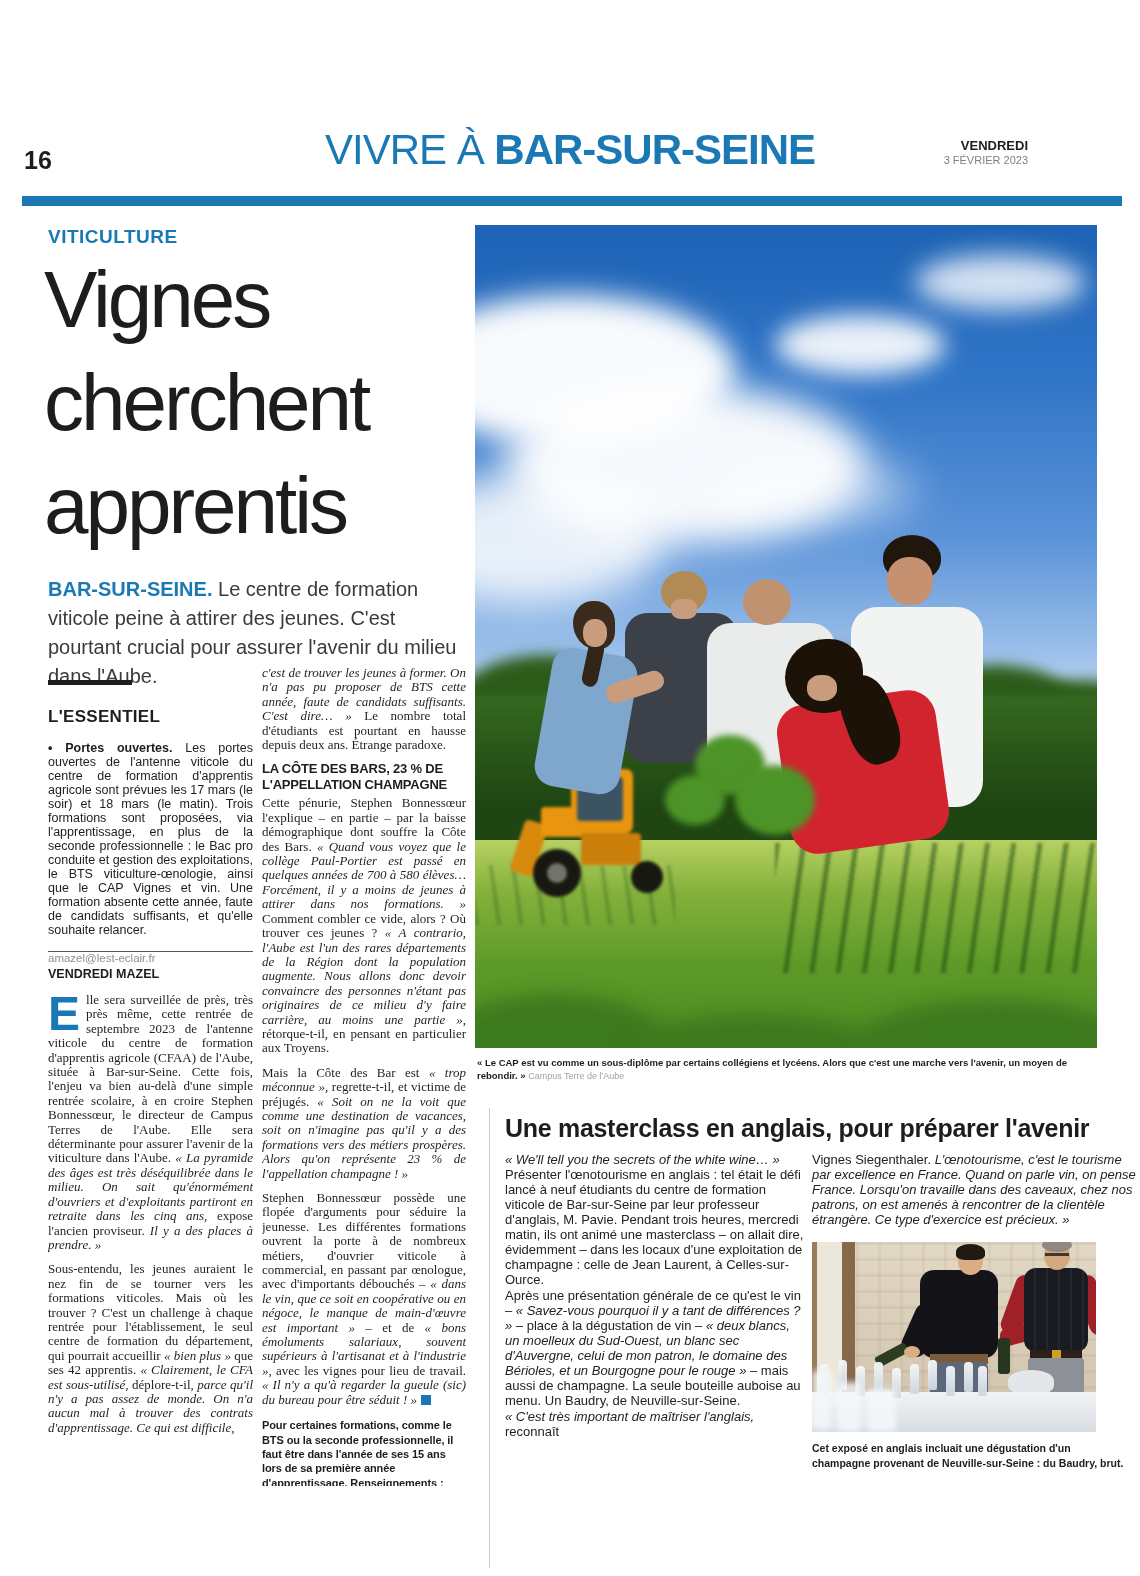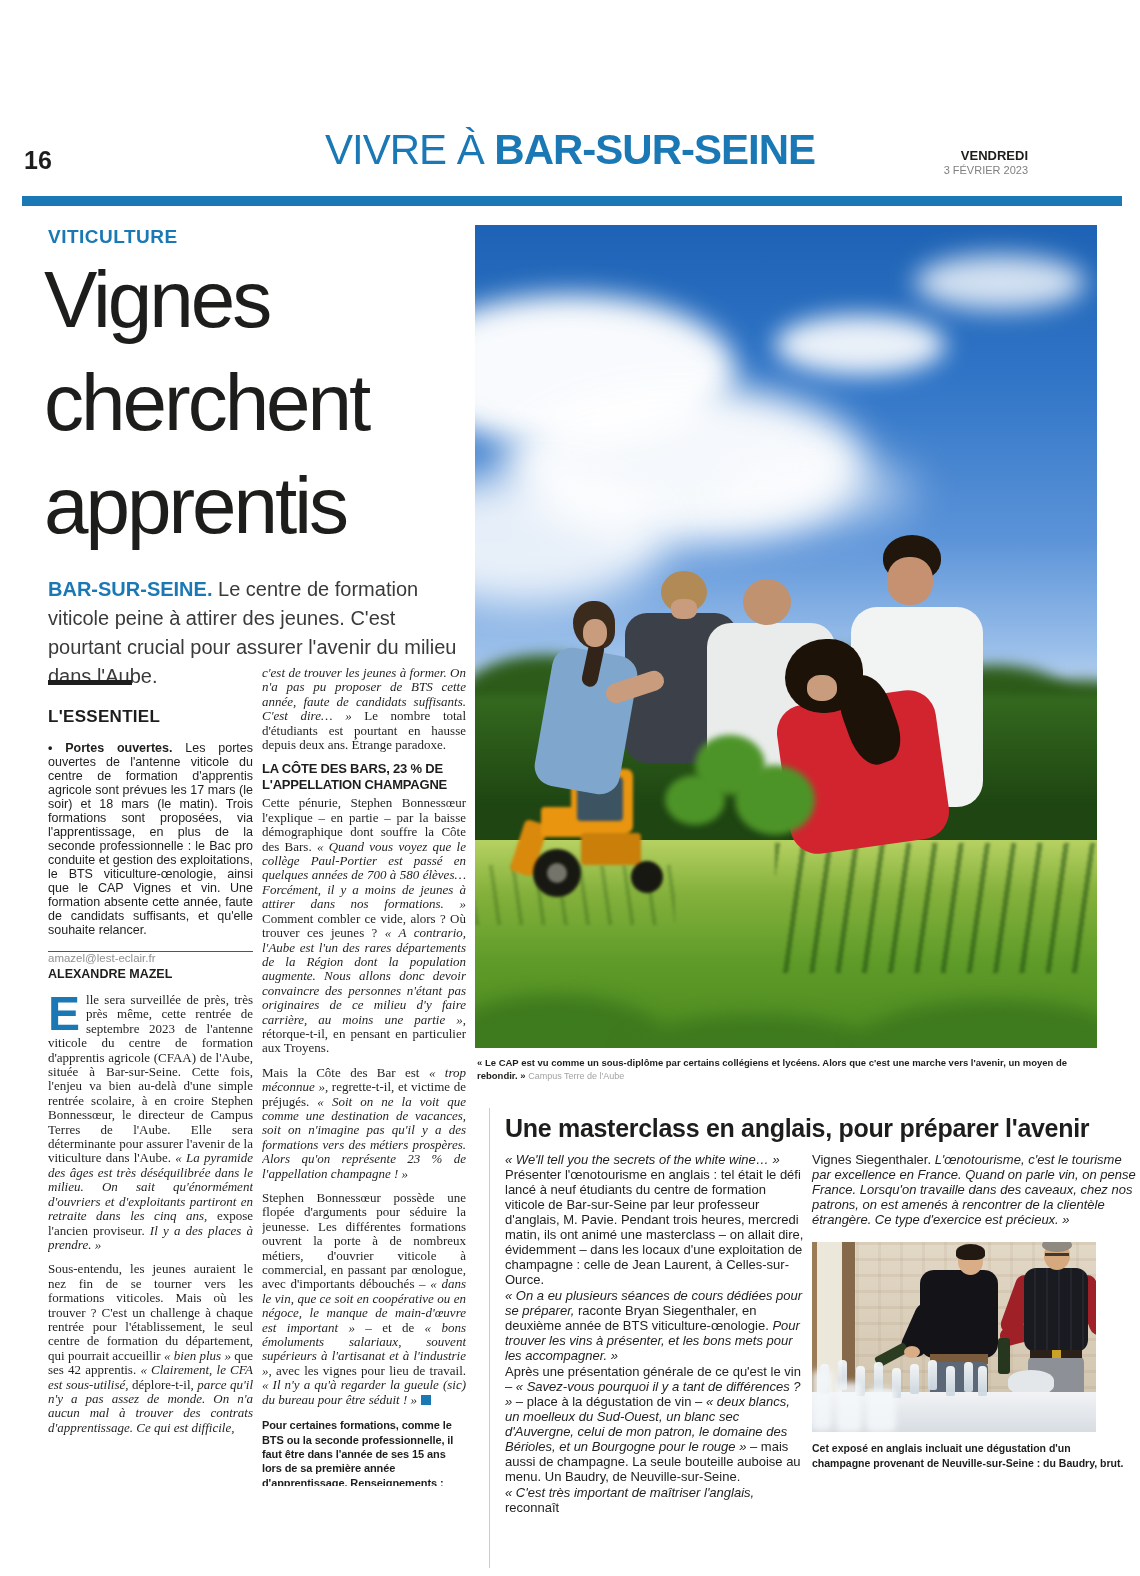--- a/index.html
+++ b/index.html
@@ -6,21 +6,21 @@
   *{margin:0;padding:0;box-sizing:border-box;}
   body{background:#ffffff;font-family:"Liberation Sans",sans-serif;color:var(--ink);}
   .page{position:relative;width:1140px;height:1576px;background:#ffffff;overflow:hidden;}
 
   
   .pagenum{position:absolute;left:24px;top:146px;font-size:25px;font-weight:700;}
   .masthead{position:absolute;left:0;right:0;top:126px;text-align:center;color:var(--accent);
     font-size:42px;letter-spacing:-1px;white-space:nowrap;}
   .masthead .light{font-weight:400;}
   .masthead .bold{font-weight:800;}
-  .dateblock{position:absolute;right:112px;top:148px;text-align:right;line-height:1.25;}
+  .dateblock{position:absolute;right:112px;top:138px;text-align:right;line-height:1.25;}
   .dateblock .day{font-size:13px;font-weight:700;color:#1d1d1b;}
   .dateblock .date{font-size:11px;color:#808080;}
   .toprule{position:absolute;left:22px;top:196px;width:1100px;height:10px;background:var(--accent);}
 
   
   .kicker{position:absolute;left:48px;top:226px;font-size:19px;font-weight:700;color:var(--accent);letter-spacing:.5px;}
   .headline{position:absolute;left:44px;top:248px;width:440px;font-size:80px;line-height:103px;
     font-weight:300;letter-spacing:-3px;color:#1d1d1b;}
   .lede{position:absolute;left:48px;top:575px;width:424px;font-size:20px;line-height:29px;color:#3a3a39;}
   .lede .accent{font-weight:700;}
@@ -181,21 +181,21 @@
   <div class="kicker">VITICULTURE</div>
   <h1 class="headline">Vignes cherchent apprentis</h1>
   <p class="lede"><span class="bd accent">BAR-SUR-SEINE.</span><span> Le centre de formation viticole peine à attirer des jeunes. C'est pourtant crucial pour assurer l'avenir du milieu dans l'Aube.</span></p>
 
   <div class="col1">
     <div class="ess-rule"></div>
     <div class="ess-title">L'ESSENTIEL</div>
     <p class="ess-body"><span class="bd">• Portes ouvertes.</span><span> Les portes ouvertes de l'antenne viticole du centre de formation d'apprentis agricole sont prévues les 17 mars (le soir) et 18 mars (le matin). Trois formations sont proposées, via l'apprentissage, en plus de la seconde professionnelle : le Bac pro conduite et gestion des exploitations, le BTS viticulture-œnologie, ainsi que le CAP Vignes et vin. Une formation absente cette année, faute de candidats suffisants, et qu'elle souhaite relancer.</span></p>
     <hr class="ess-div">
     <div class="byline-email">amazel@lest-eclair.fr</div>
-    <div class="byline-name">ALEXANDRE MAZEL</div>
+    <div class="byline-name">VENDREDI MAZEL</div>
     <p class="body-p first"><span class="dropcap">E</span><span><span>lle sera surveillée de près, très près même, cette rentrée de septembre 2023 de l'antenne viticole du centre de formation d'apprentis agricole (CFAA) de l'Aube, située à Bar-sur-Seine. Cette fois, l'enjeu va bien au-delà d'une simple rentrée scolaire, à en croire Stephen Bonnessœur, le directeur de Campus Terres de l'Aube. Elle sera déterminante pour assurer l'avenir de la viticulture dans l'Aube. </span><span class="it">« La pyramide des âges est très déséquilibrée dans le milieu. On sait qu'énormément d'ouvriers et d'exploitants partiront en retraite dans les cinq ans, </span><span>expose l'ancien proviseur. </span><span class="it">Il y a des places à prendre. »</span></span></p>
     <p class="body-p"><span>Sous-entendu, les jeunes auraient le nez fin de se tourner vers les formations viticoles. Mais où les trouver ? C'est un challenge à chaque rentrée pour l'établissement, le seul centre de formation du département, qui pourrait accueillir </span><span class="it">« bien plus »</span><span> que ses 42 apprentis. </span><span class="it">« Clairement, le CFA est sous-utilisé, </span><span>déplore-t-il, </span><span class="it">parce qu'il n'y a pas assez de monde. On n'a aucun mal à trouver des contrats d'apprentissage. Ce qui est difficile,</span></p>
   </div>
 
   <div class="col2">
     <p class="body-p" style="margin-top:0"><span class="it">c'est de trouver les jeunes à former. On n'a pas pu proposer de BTS cette année, faute de candidats suffisants. C'est dire… »</span><span> Le nombre total d'étudiants est pourtant en hausse depuis deux ans. Étrange paradoxe.</span></p>
     <h3 class="subhead">LA CÔTE DES BARS, 23 % DE L'APPELLATION CHAMPAGNE</h3>
     <p class="body-p" style="margin-top:0"><span>Cette pénurie, Stephen Bonnessœur l'explique – en partie – par la baisse démographique dont souffre la Côte des Bars. </span><span class="it">« Quand vous voyez que le collège Paul-Portier est passé en quelques années de 700 à 580 élèves… Forcément, il y a moins de jeunes à attirer dans nos formations. »</span><span> Comment combler ce vide, alors ? Où trouver ces jeunes ? </span><span class="it">« A contrario, l'Aube est l'un des rares départements de la Région dont la population augmente. Nous allons donc devoir convaincre des personnes n'étant pas originaires de ce milieu d'y faire carrière, au moins une partie »</span><span>, rétorque-t-il, en pensant en particulier aux Troyens.</span></p>
     <p class="body-p"><span>Mais la Côte des Bar est </span><span class="it">« trop méconnue »</span><span>, regrette-t-il, et victime de préjugés. </span><span class="it">« Soit on ne la voit que comme une destination de vacances, soit on n'imagine pas qu'il y a des formations vers des métiers prospères. Alors qu'on représente 23 % de l'appellation champagne ! »</span></p>
     <p class="body-p"><span><span>Stephen Bonnessœur possède une flopée d'arguments pour séduire la jeunesse. Les différentes formations ouvrent la porte à de nombreux métiers, d'ouvrier viticole à commercial, en passant par œnologue, avec d'importants débouchés – </span><span class="it">« dans le vin, que ce soit en coopérative ou en négoce, le manque de main-d'œuvre est important »</span><span> – et de </span><span class="it">« bons émoluments salariaux, souvent supérieurs à l'artisanat et à l'industrie »</span><span>, avec les vignes pour lieu de travail. </span><span class="it">« Il n'y a qu'à regarder la gueule (sic) du bureau pour être séduit ! »</span></span><span class="endmark"></span></p>
@@ -256,21 +256,20 @@
     <div class="fgleaf fg2"></div>
     <div class="fgleaf fg3"></div>
   </div>
   <p class="caption1"><span class="bd">« Le CAP est vu comme un sous-diplôme par certains collégiens et lycéens. Alors que c'est une marche vers l'avenir, un moyen de rebondir. » </span><span class="credit">Campus Terre de l'Aube</span></p>
 
   <div class="divider-v"></div>
 
   <h2 class="mc-headline">Une masterclass en anglais, pour préparer l'avenir</h2>
   <div class="mc-col1">
     <p class="mc-p"><span class="it">« We'll tell you the secrets of the white wine… »</span><span> Présenter l'œnotourisme en anglais : tel était le défi lancé à neuf étudiants du centre de formation viticole de Bar-sur-Seine par leur professeur d'anglais, M. Pavie. Pendant trois heures, mercredi matin, ils ont animé une masterclass – on allait dire, évidemment – dans les locaux d'une exploitation de champagne : celle de Jean Laurent, à Celles-sur-Ource.</span></p>
-    <p class="mc-p"><span class="it">« On a eu plusieurs séances de cours dédiées pour se préparer, </span><span>raconte Bryan Siegenthaler, en deuxième année de BTS viticulture-œnologie. </span><span class="it">Pour trouver les vins à présenter, et les bons mets pour les accompagner. »</span></p>
     <p class="mc-p"><span>Après une présentation générale de ce qu'est le vin – </span><span class="it">« Savez-vous pourquoi il y a tant de différences ? »</span><span> – place à la dégustation de vin – </span><span class="it">« deux blancs, un moelleux du Sud-Ouest, un blanc sec d'Auvergne, celui de mon patron, le domaine des Bérioles, et un Bourgogne pour le rouge »</span><span> – mais aussi de champagne. La seule bouteille auboise au menu. Un Baudry, de Neuville-sur-Seine.</span></p>
     <p class="mc-p"><span class="it">« C'est très important de maîtriser l'anglais, </span><span>reconnaît</span></p>
   </div>
   <div class="mc-col2">
     <p class="mc-p"><span>Vignes Siegenthaler. </span><span class="it">L'œnotourisme, c'est le tourisme par excellence en France. Quand on parle vin, on pense France. Lorsqu'on travaille dans des caveaux, chez nos patrons, on est amenés à rencontrer de la clientèle étrangère. Ce type d'exercice est précieux. »</span></p>
   </div>
 
   <div class="photo2">
     <div class="p2tex"></div>
     <div class="p2door"></div>

